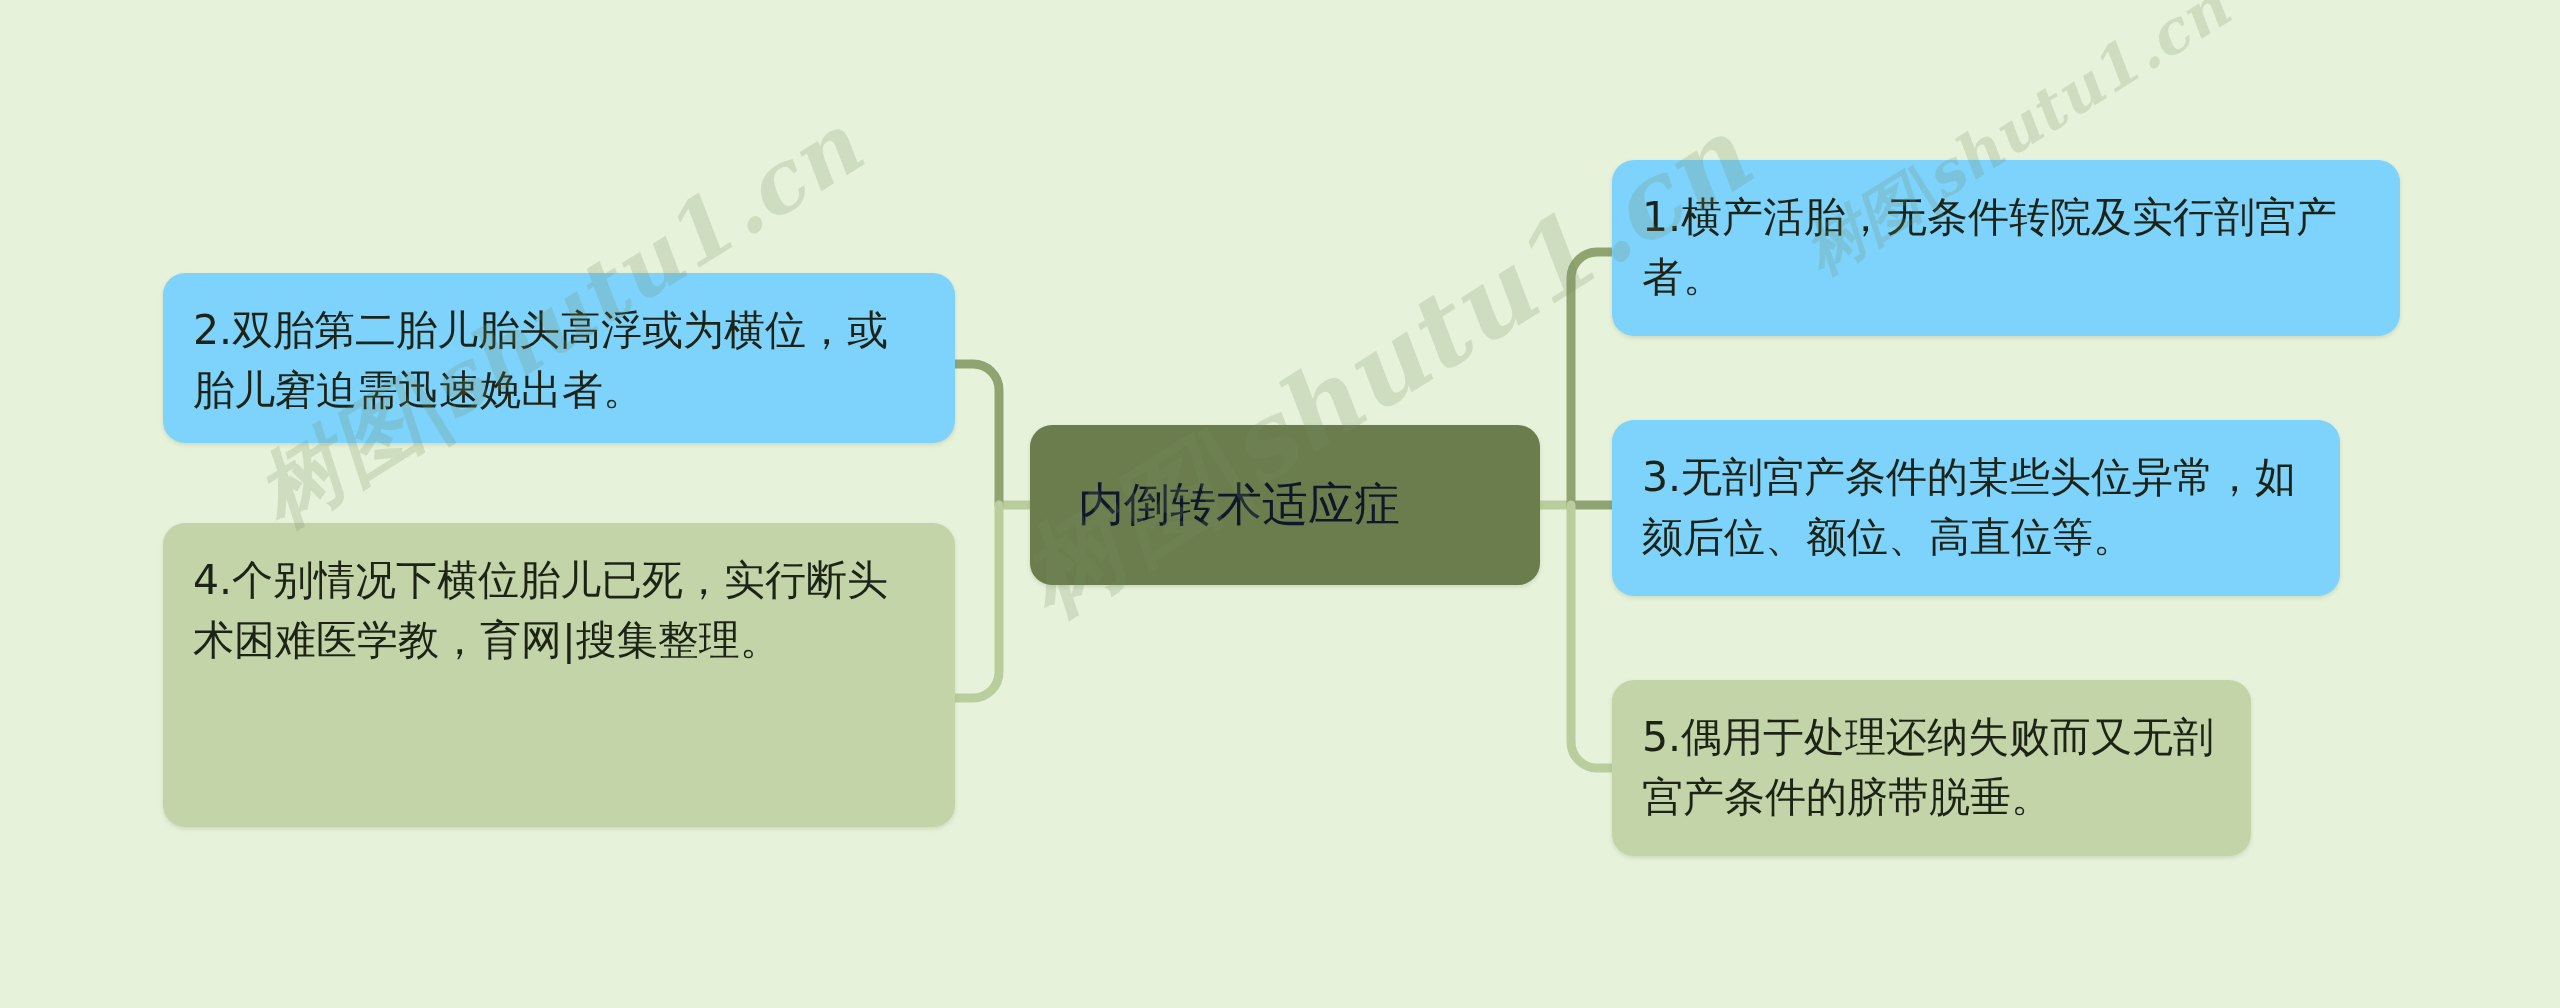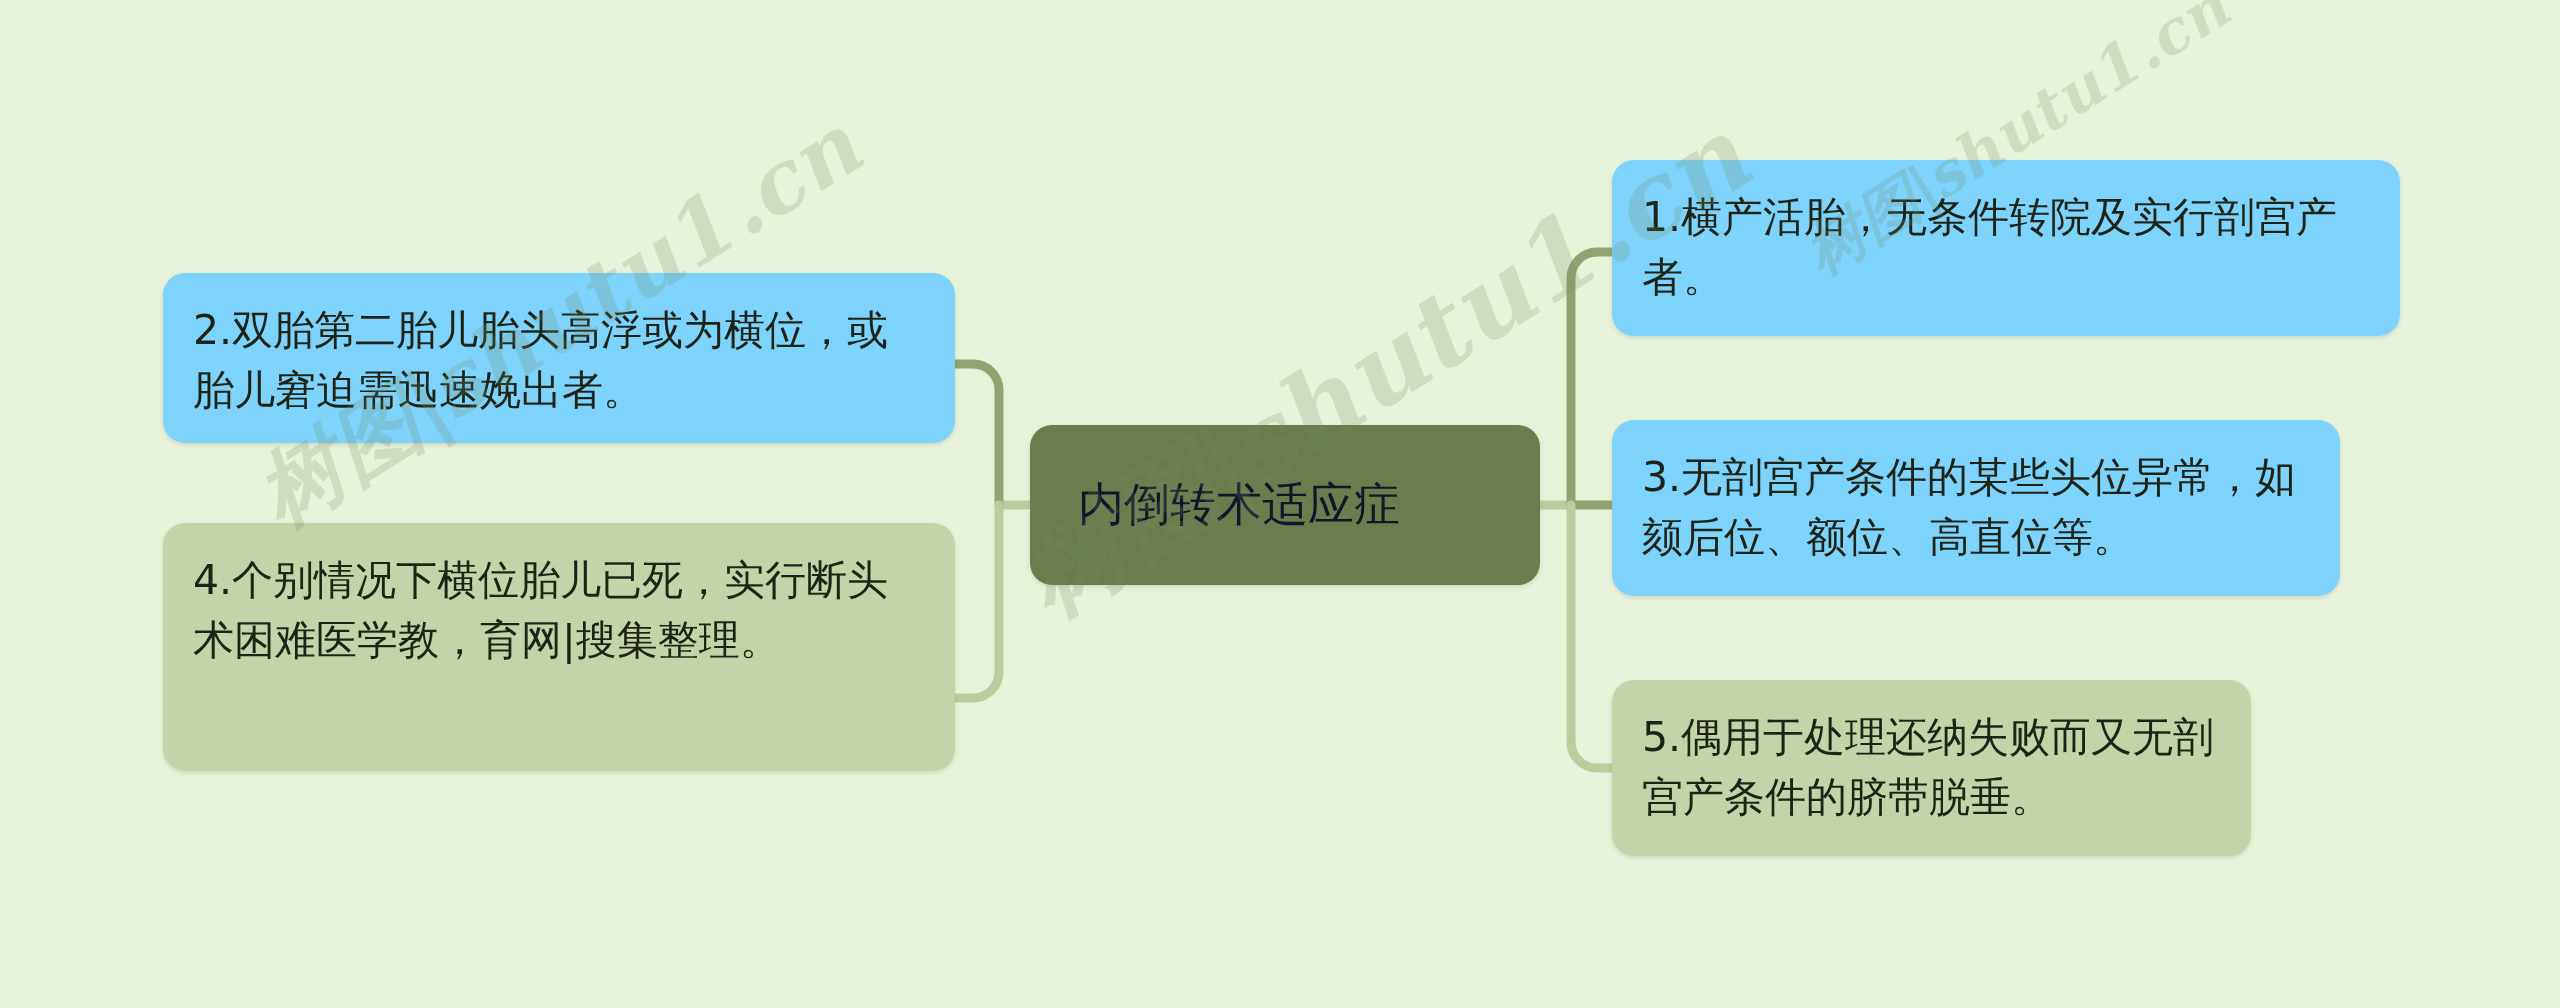--- a/index.html
+++ b/index.html
@@ -104,21 +104,21 @@
   }
 
   
   #node-root   { left: 1030px; top: 425px; width: 510px;  height: 160px; }
 
   #node-n1     { left: 1612px; top: 160px; width: 788px;  height: 176px; }
   #node-n3     { left: 1612px; top: 420px; width: 728px;  height: 176px; }
   #node-n5     { left: 1612px; top: 680px; width: 639px;  height: 176px; }
 
   #node-n2     { left: 163px;  top: 273px; width: 792px;  height: 170px; }
-  #node-n4     { left: 163px;  top: 523px; width: 792px;  height: 248px; }
+  #node-n4     { left: 163px;  top: 523px; width: 792px;  height: 304px; }
 </style>
 </head>
 <body>
 
 <div id="canvas">
 
   <svg id="connector-layer" width="2560" height="1008" viewBox="0 0 2560 1008" xmlns="http://www.w3.org/2000/svg" fill="none">
 
     <path d="M1540 505 H1571" stroke="#b9cd9d" stroke-width="9" stroke-linecap="butt"></path>
 

